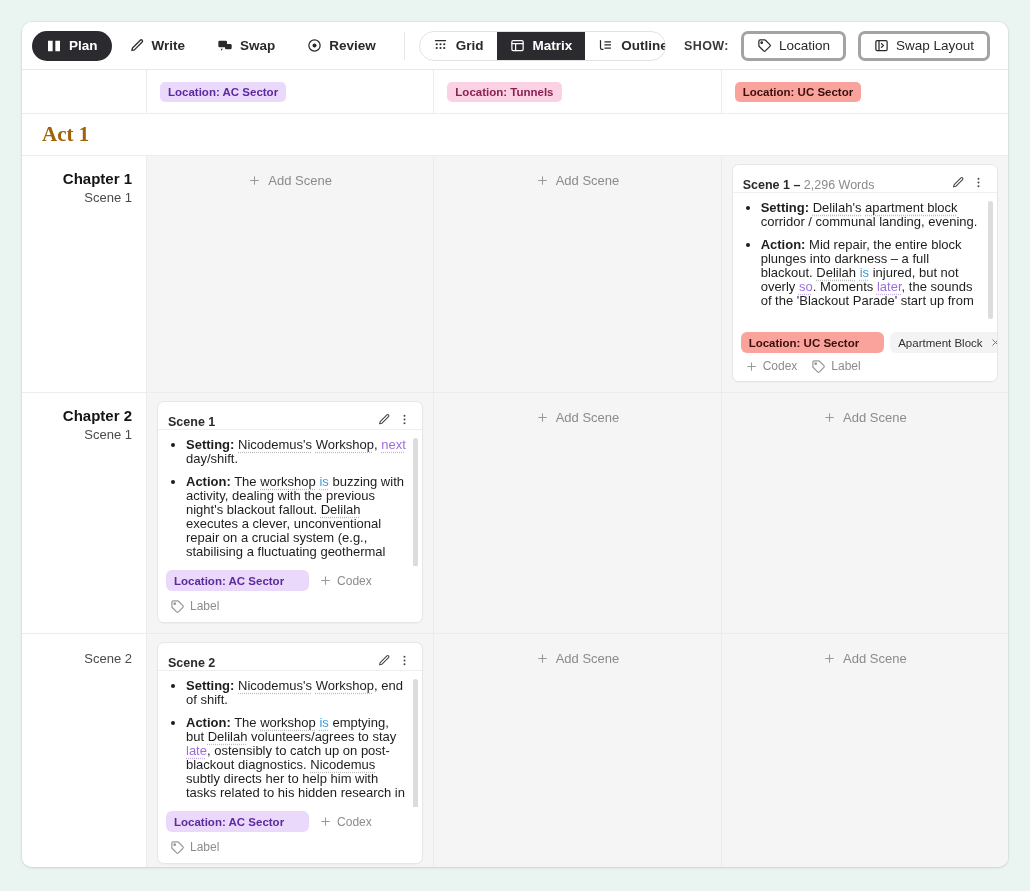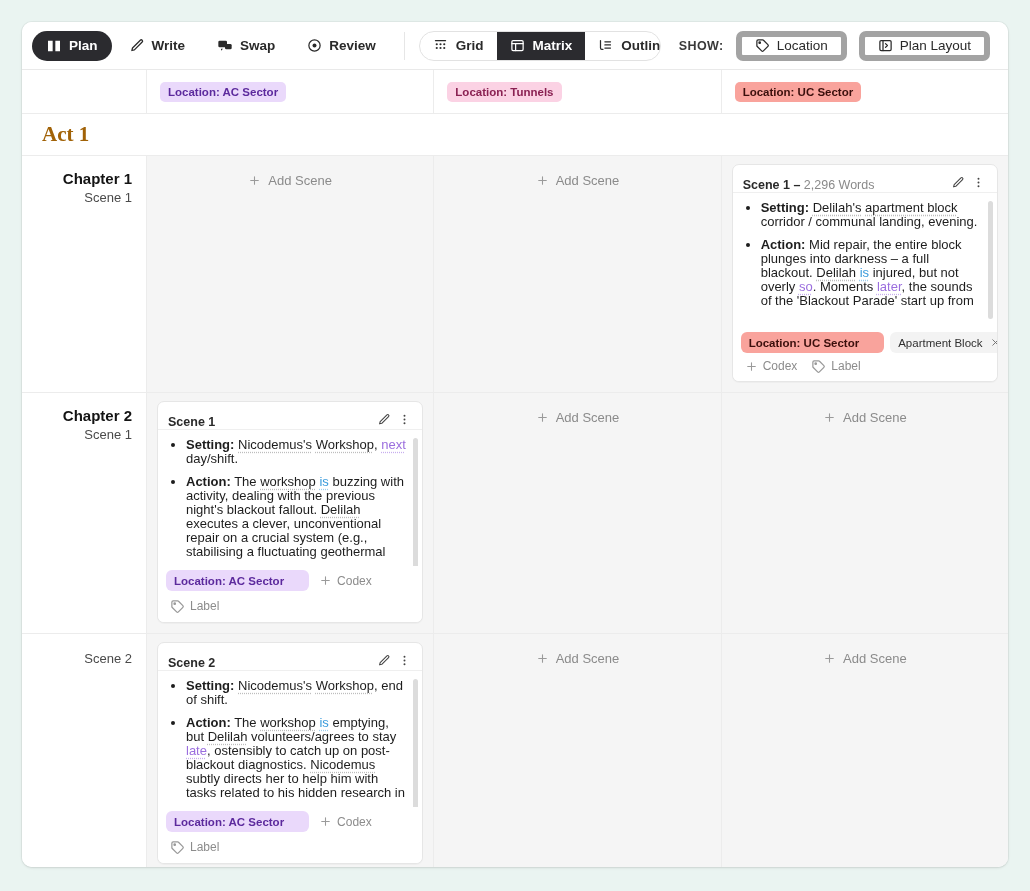--- a/index.html
+++ b/index.html
@@ -59,21 +59,21 @@
   }
   .seg.active { background: #2b2b2f; color: #fff; }
 
   .showlabel {
     font-size: 12.5px; font-weight: 700; color: #3a3a3a;
     letter-spacing: .4px; margin: 0 12px 0 18px;
   }
   .pill {
     display: flex; align-items: center; gap: 7px;
     height: 30px; padding: 0 13px;
-    border: 6px solid #a3a3a3; border-radius: 7px;
+    border: 3px solid #a3a3a3; border-radius: 7px;
     font-size: 13.5px; color: #2a2a2a; font-weight: 500;
     background: #fff; cursor: pointer; white-space: nowrap;
     margin-right: 8px;
   }
 
   
   .matrix { flex: 1 1 auto; display: flex; flex-direction: column; overflow: hidden; }
 
   .colhead {
     display: flex; height: 44px; flex: 0 0 44px;
@@ -286,21 +286,21 @@
           <span>Location</span>
         </div>
         <div class="pill">
           <span class="ic">
             <svg width="15" height="15" viewBox="0 0 24 24" fill="none" stroke="#2a2a2a" stroke-width="2" stroke-linecap="round" stroke-linejoin="round">
               <rect x="3" y="4" width="18" height="16" rx="2"></rect>
               <path d="M8 4v16"></path>
               <path d="M12 9l3 3-3 3"></path>
             </svg>
           </span>
-          <span>Plan Layout</span>
+          <span>Swap Layout</span>
         </div>
       </div>
   </div>
 
   <div class="matrix">
 
     <div class="colhead">
       <div class="rowlabel-col"></div>
       <div class="scene-col">
         <span class="loctag" style="background: rgb(234, 217, 251); color: rgb(92, 42, 157);">Location: AC Sector</span>

